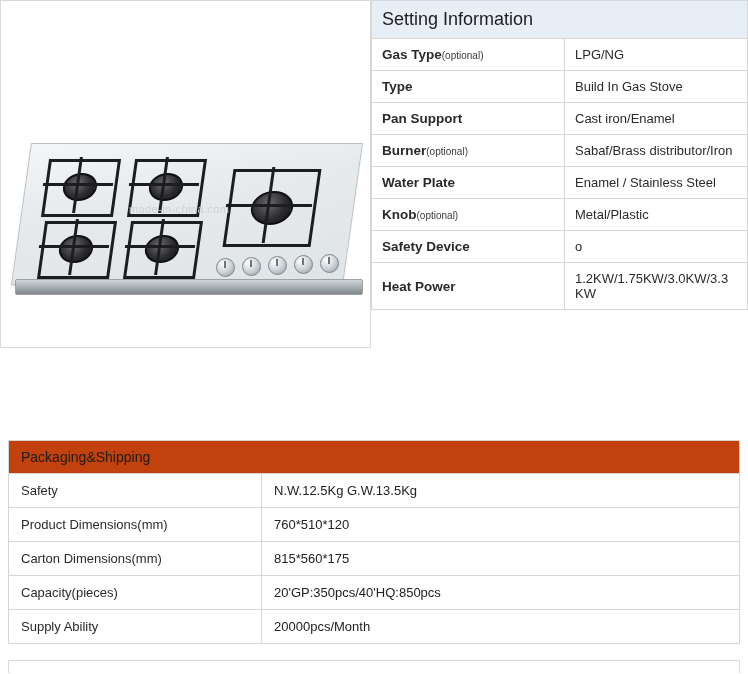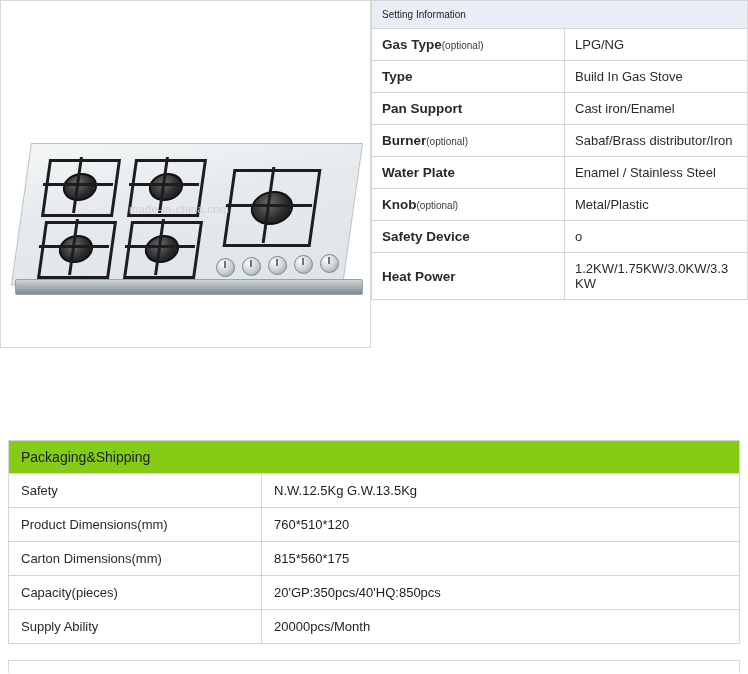--- a/index.html
+++ b/index.html
@@ -46,21 +46,21 @@
   }
 
   table.spec, table.pack {
     border-collapse: collapse;
     width: 100%;
     background: #fff;
   }
   table.spec td, table.pack td {
     border: 1px solid #d6d6d6;
     padding: 8px 10px;
-    font-size: 10px;
+    font-size: 18px;
     vertical-align: middle;
   }
   table.spec td.label {
     width: 172px;
     font-weight: bold;
     font-size: 13.5px;
     color: #2a2a2a;
   }
   table.spec td.value {
     color: #2a2a2a;
@@ -94,21 +94,21 @@
   }
   table.pack td {
     font-size: 13px;
     padding: 9px 12px;
   }
   table.pack td.label {
     width: 228px;
     color: #2a2a2a;
   }
   table.pack tr.head td {
-    background: #84cc16;
+    background: #c2410c;
     font-size: 14px;
     color: #1d1d1d;
     padding: 8px 12px;
   }
 
   
   .stove {
     position: absolute;
     left: 12px;
     top: 120px;

